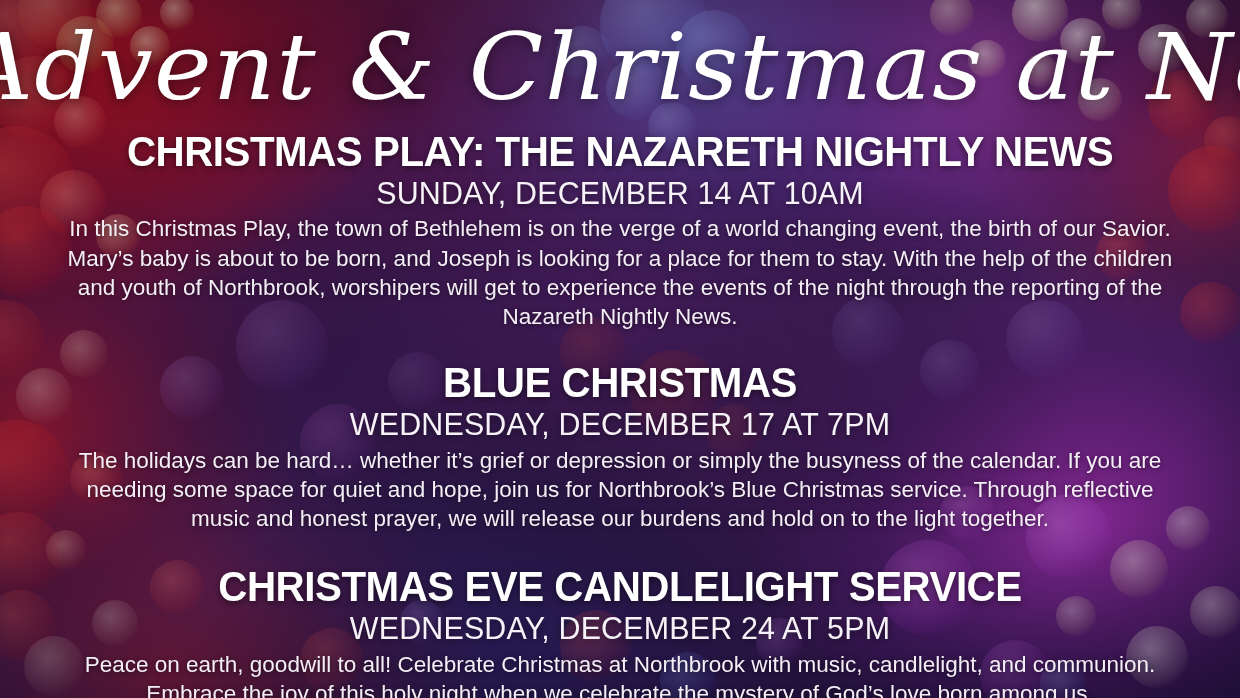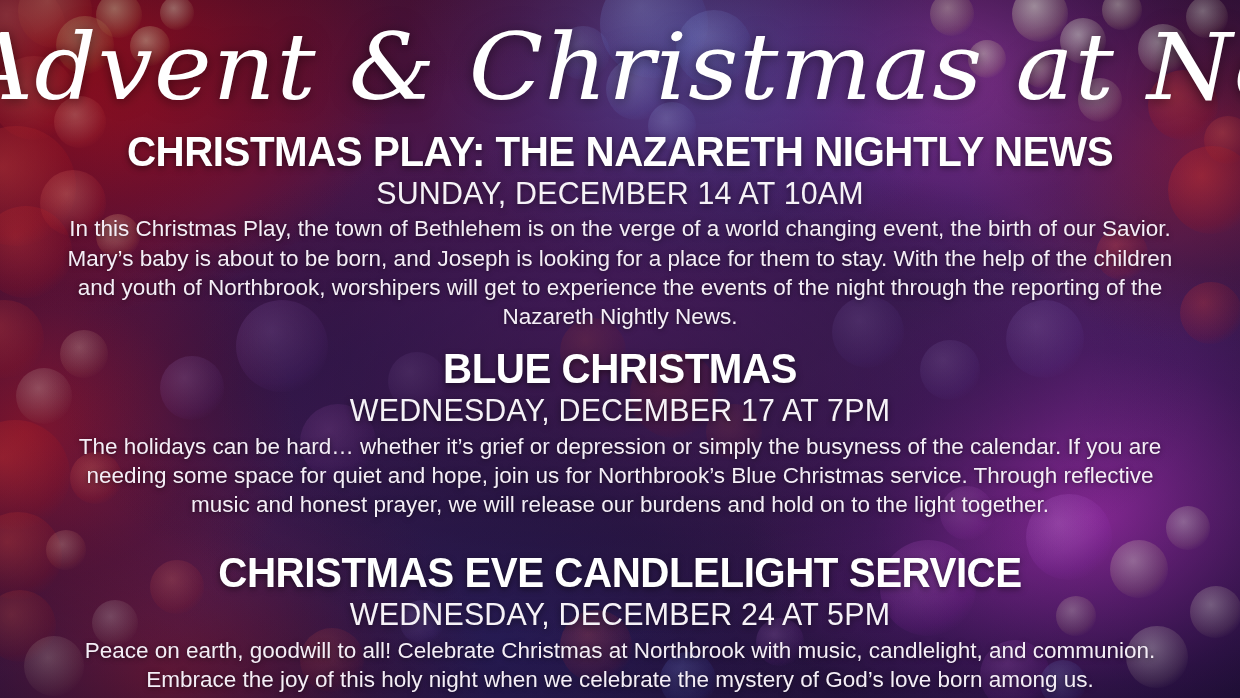--- a/index.html
+++ b/index.html
@@ -73,21 +73,21 @@
     padding-top: 22px;
     white-space: nowrap;
     transform: scaleX(1.06);
   }
 
   .event {
     margin: 0;
     padding: 0;
   }
   .event-play     { margin-top: 16px; }
-  .event-blue     { margin-top: 16px; }
+  .event-blue     { margin-top: 30px; }
   .event-eve      { margin-top: 32px; }
 
   .event-heading {
     font-family: "Liberation Sans", sans-serif;
     font-weight: 700;
     font-size: 42px;
     line-height: 1.06;
     letter-spacing: -0.5px;
     color: #ffffff;
     text-shadow: 0 2px 7px rgba(0,0,0,0.50);

